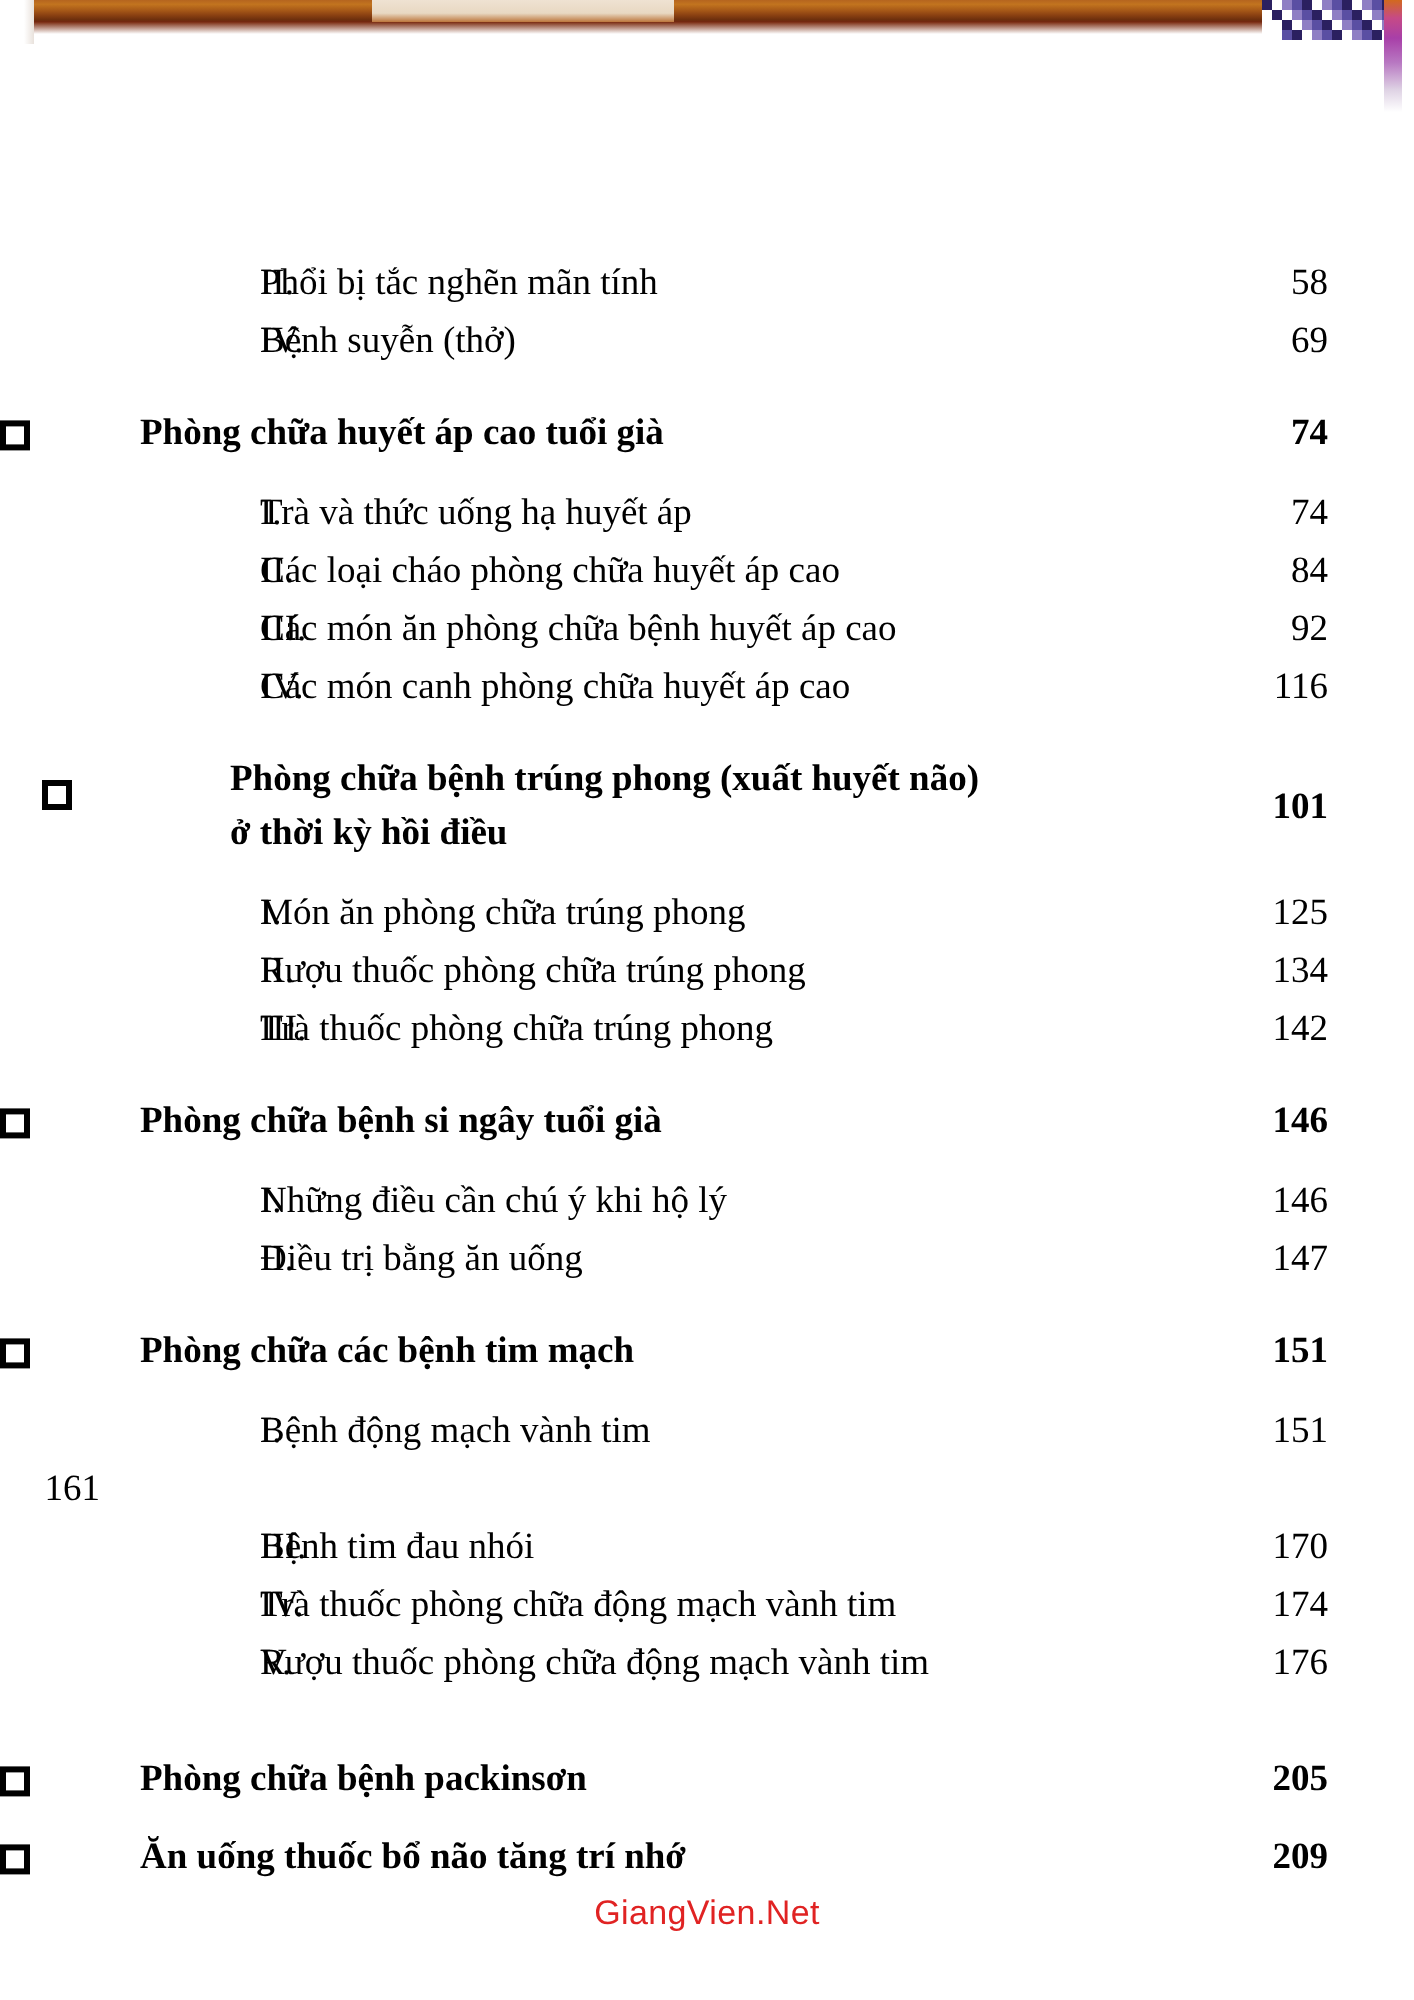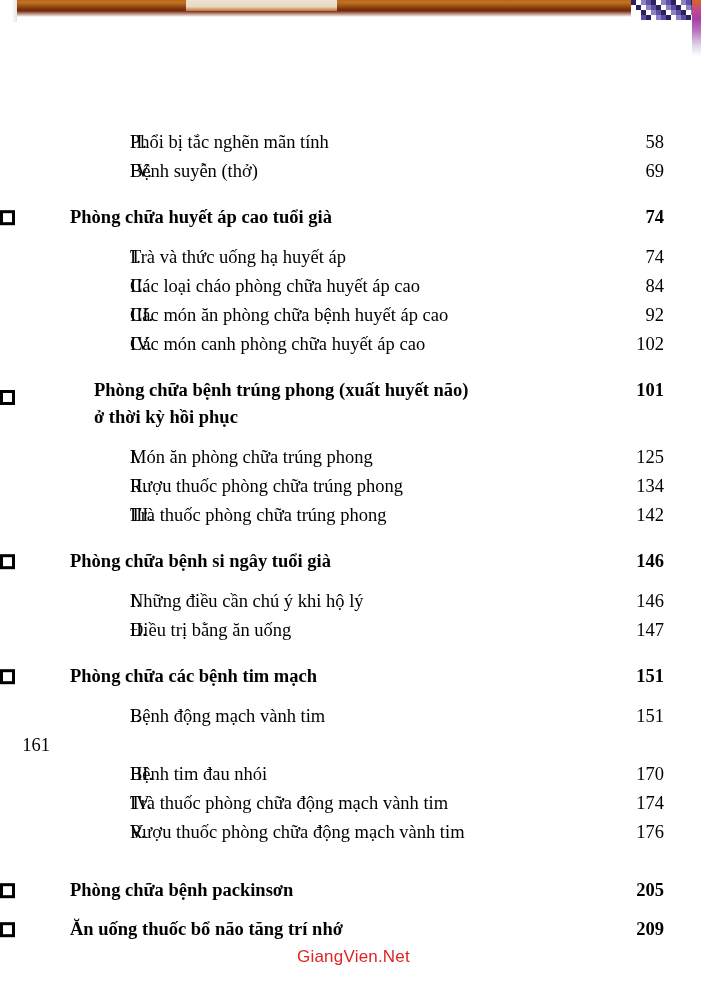--- a/index.html
+++ b/index.html
@@ -250,25 +250,25 @@
     <div class="row sub">
       <div class="label"><span class="num">II.</span><span class="ttl">Các loại cháo phòng chữa huyết áp cao</span></div>
       <div class="page">84</div>
     </div>
     <div class="row sub">
       <div class="label"><span class="num">III.</span><span class="ttl">Các món ăn phòng chữa bệnh huyết áp cao</span></div>
       <div class="page">92</div>
     </div>
     <div class="row sub">
       <div class="label"><span class="num">IV.</span><span class="ttl">Các món canh phòng chữa huyết áp cao</span></div>
-      <div class="page">102</div>
-    </div>
-    <div class="gap-lg"></div>
-    <div class="row chap chap2" style="align-items: flex-start;">
-      <div class="label"><span class="sqbullet" style="top:13px;transform:none;"></span><span class="ctext">Phòng chữa bệnh trúng phong (xuất huyết não)</span><span class="line2">ở thời kỳ hồi phục</span></div>
+      <div class="page">116</div>
+    </div>
+    <div class="gap-lg"></div>
+    <div class="row chap chap2" style="align-items: center; padding-left: 21px;">
+      <div class="label"><span class="sqbullet" style="top:13px;transform:none;"></span><span class="ctext">Phòng chữa bệnh trúng phong (xuất huyết não)</span><span class="line2">ở thời kỳ hồi điều</span></div>
       <div class="page">101</div>
     </div>
     <div class="gap-sm"></div>
     <div class="row sub">
       <div class="label"><span class="num">I.</span><span class="ttl">Món ăn phòng chữa trúng phong</span></div>
       <div class="page">125</div>
     </div>
     <div class="row sub">
       <div class="label"><span class="num">II.</span><span class="ttl">Rượu thuốc phòng chữa trúng phong</span></div>
       <div class="page">134</div>

